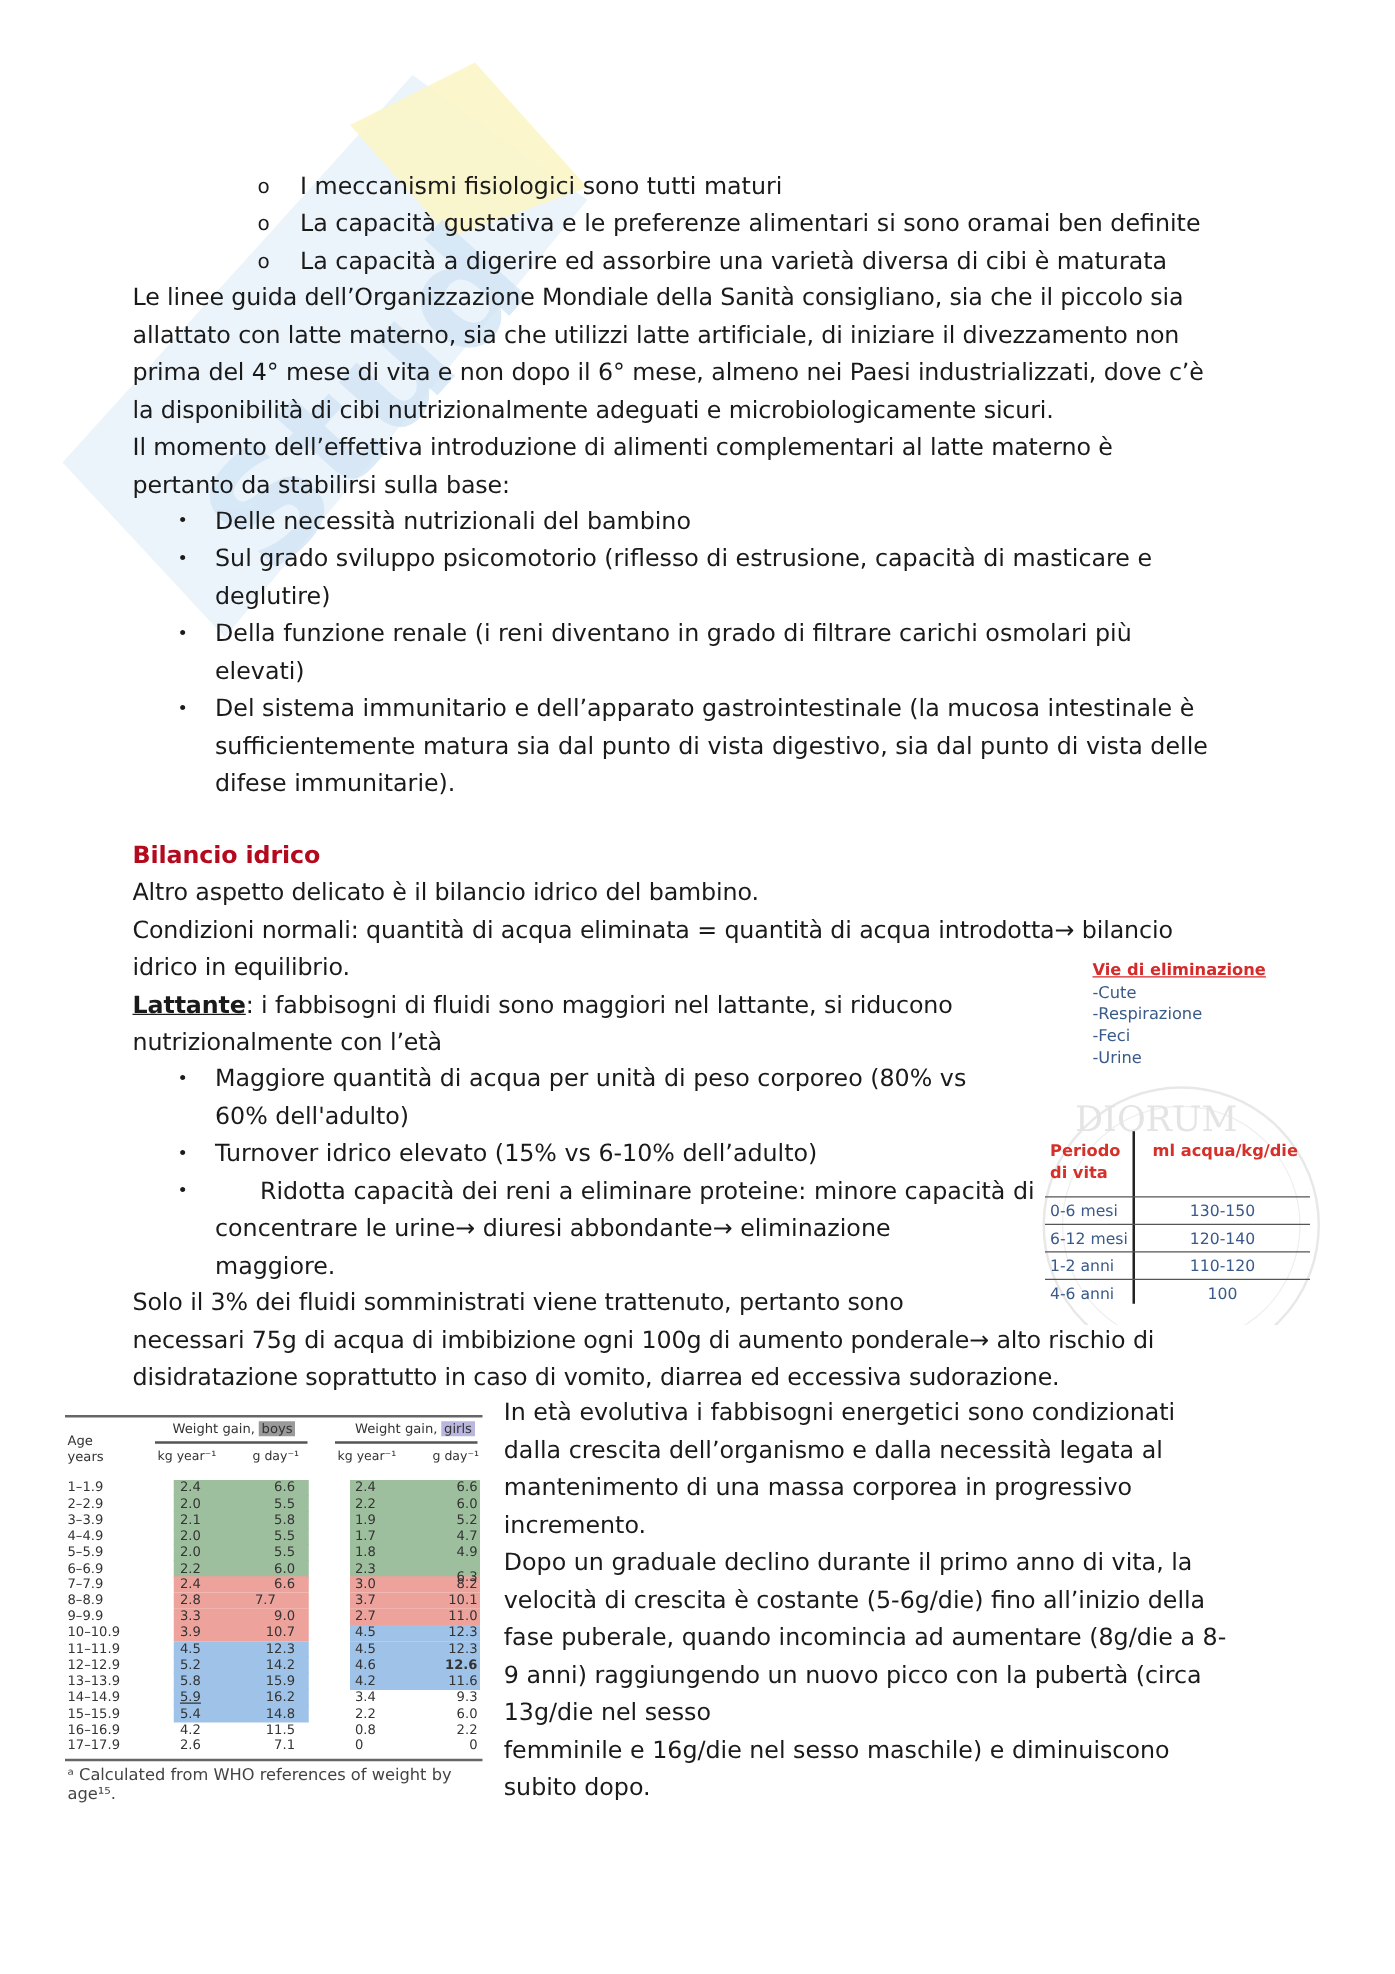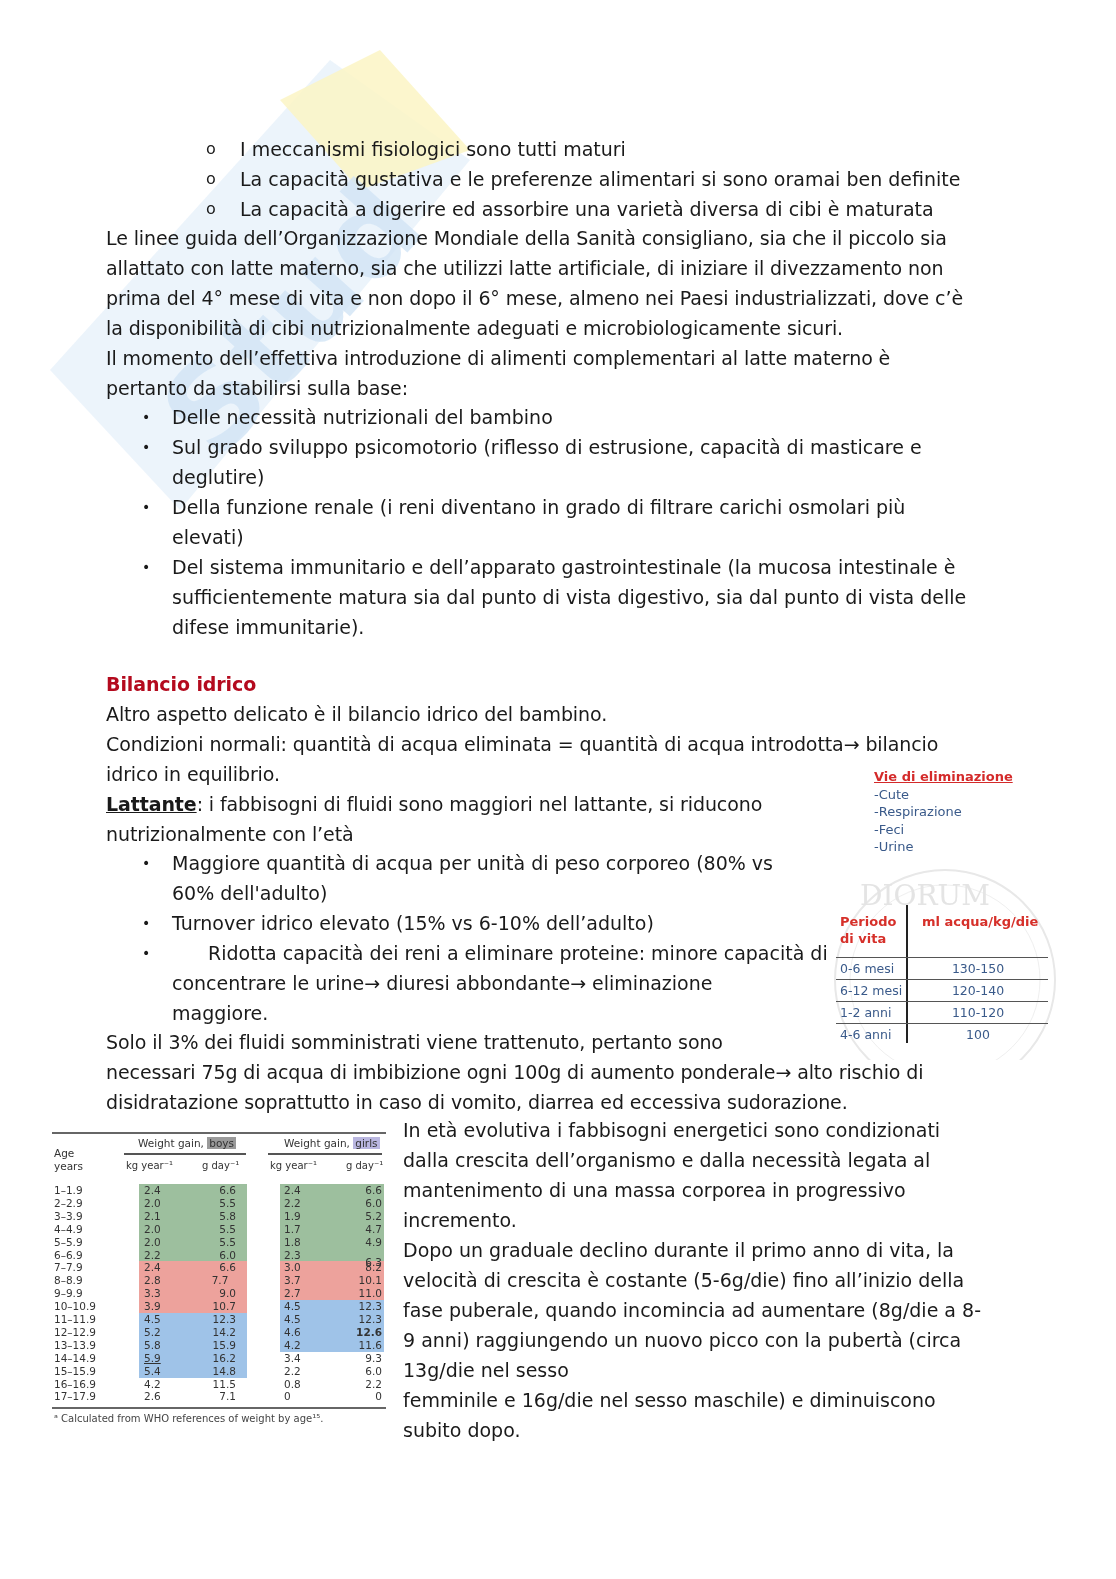--- a/index.html
+++ b/index.html
@@ -35,21 +35,21 @@
   .growth .topline { position: absolute; left: 0; top: 0; width: 334px; height: 2px; background: #666; }
   .growth .g-h1 { position: absolute; top: 5px; font-size: 10.5px; }
   .growth .tag-boys { background: #9a9a9a; padding: 0 2px; }
   .growth .tag-girls { background: #b9b6e0; padding: 0 2px; }
   .growth .g-rule { position: absolute; top: 21px; height: 2px; background: #555; }
   .growth .g-h2 { position: absolute; top: 28px; font-size: 10px; }
   .growth .age-h { position: absolute; left: 2px; top: 15px; line-height: 13px; }
   .growth .band { position: absolute; }
   .growth .cell { position: absolute; font-size: 10.5px; line-height: 13px; }
   .growth .bottomline { position: absolute; left: 0; width: 334px; height: 2px; background: #666; }
-  .growth .foot { position: absolute; left: 2px; font-size: 10px; color: #444; }
+  .growth .foot { position: absolute; left: 2px; font-size: 13px; color: #444; }
 
   .col { position: absolute; font-size: 19px; line-height: 30px; white-space: nowrap; }
 </style>
 </head>
 <body>
 
 <svg class="watermark" viewBox="0 0 470 520">
   <polygon points="20,330 300,20 440,120 150,470" fill="#e6f0fa" opacity="0.75"></polygon>
   <polygon points="250,60 350,10 440,110 330,150" fill="#fbf5c4" opacity="0.85"></polygon>
   <text x="70" y="360" font-family="DejaVu Sans, sans-serif" font-size="120" font-weight="bold" fill="#d3e5f6" opacity="0.8" transform="rotate(-48 200 260)">Stud</text>
@@ -254,21 +254,21 @@
         <div class="cell" style="top: 116.5px; left: 152px; width: 32px; text-align: right;">6.0</div>
         <div class="cell" style="top: 116.5px; left: 232px;">2.3</div>
         <div class="cell" style="top: 124px; left: 298px; width: 32px; text-align: right;">6.3</div>
         <div class="cell" style="top: 129.4px; left: 2px;">7–7.9</div>
         <div class="cell" style="top: 129.4px; left: 92px;">2.4</div>
         <div class="cell" style="top: 129.4px; left: 152px; width: 32px; text-align: right;">6.6</div>
         <div class="cell" style="top: 129.4px; left: 232px;">3.0</div>
         <div class="cell" style="top: 129.4px; left: 298px; width: 32px; text-align: right;">8.2</div>
         <div class="cell" style="top: 142.3px; left: 2px;">8–8.9</div>
         <div class="cell" style="top: 142.3px; left: 92px;">2.8</div>
-        <div class="cell" style="top: 142.3px; left: 152px; width: 32px; text-align: center;">7.7</div>
+        <div class="cell" style="top: 142.3px; left: 152px; width: 32px; text-align: left;">7.7</div>
         <div class="cell" style="top: 142.3px; left: 232px;">3.7</div>
         <div class="cell" style="top: 142.3px; left: 298px; width: 32px; text-align: right;">10.1</div>
         <div class="cell" style="top: 155.2px; left: 2px;">9–9.9</div>
         <div class="cell" style="top: 155.2px; left: 92px;">3.3</div>
         <div class="cell" style="top: 155.2px; left: 152px; width: 32px; text-align: right;">9.0</div>
         <div class="cell" style="top: 155.2px; left: 232px;">2.7</div>
         <div class="cell" style="top: 155.2px; left: 298px; width: 32px; text-align: right;">11.0</div>
         <div class="cell" style="top: 168.1px; left: 2px;">10–10.9</div>
         <div class="cell" style="top: 168.1px; left: 92px;">3.9</div>
         <div class="cell" style="top: 168.1px; left: 152px; width: 32px; text-align: right;">10.7</div>

